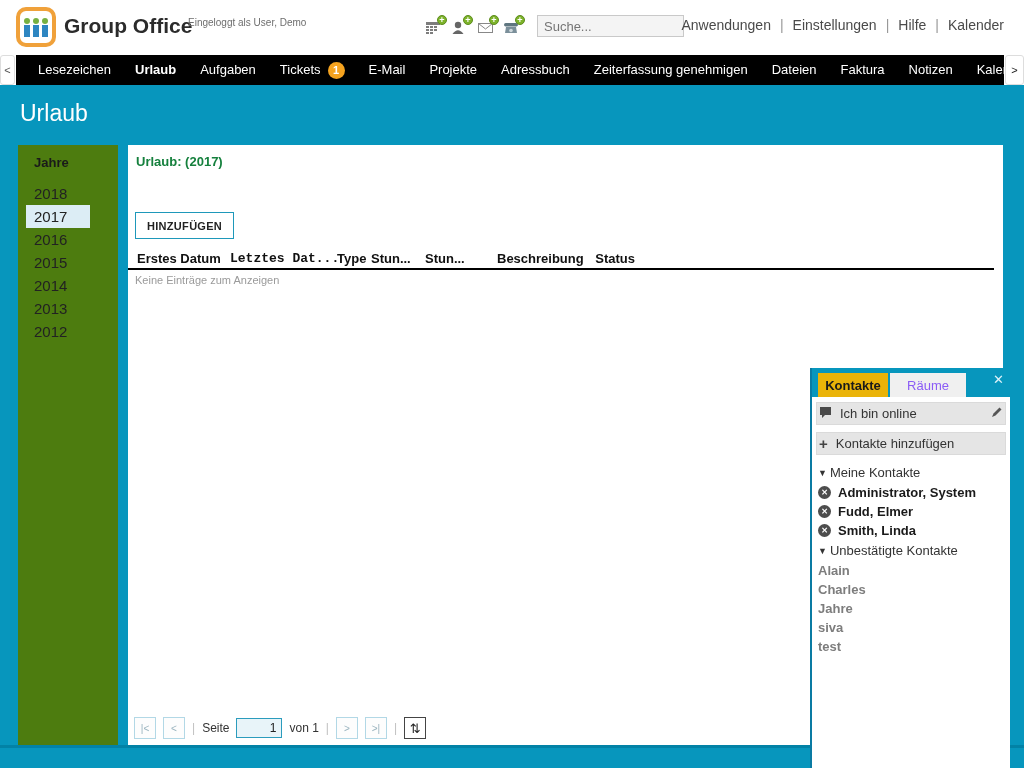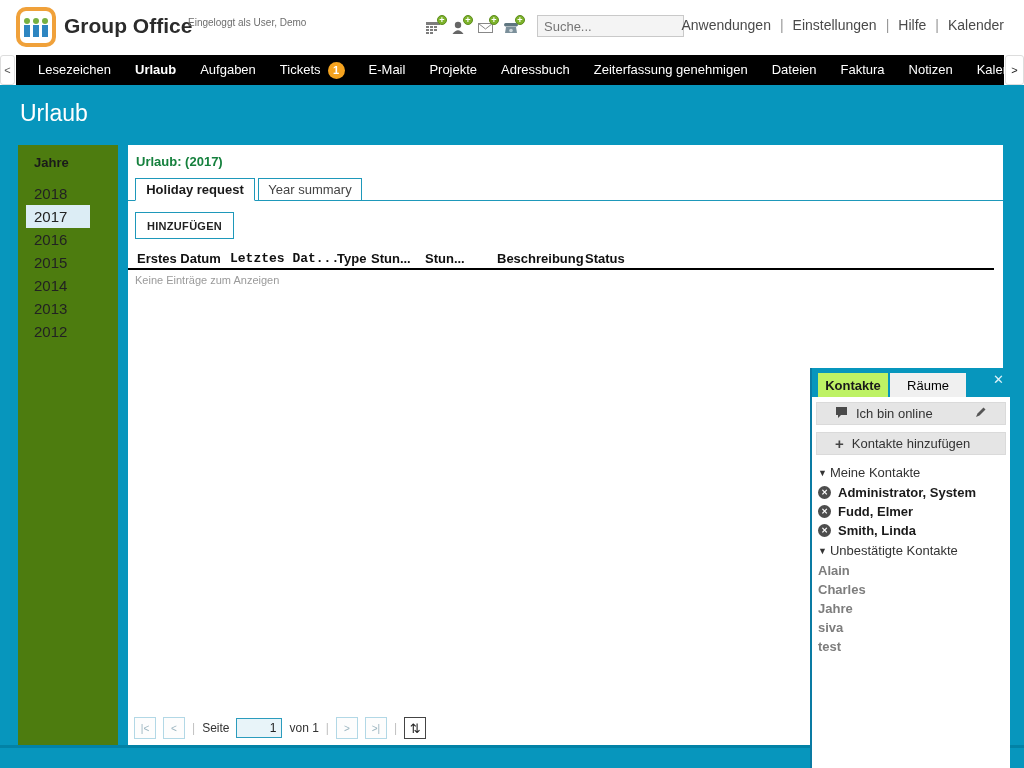--- a/index.html
+++ b/index.html
@@ -68,47 +68,47 @@
     font-size:13px; display:flex; align-items:center; justify-content:center; cursor:pointer; }
   .tab.active { left:7px; width:120px; font-weight:bold; color:#1a1a1a; border-bottom:1px solid #fff; z-index:2; }
   .tab.inactive { left:130px; width:104px; color:#444; z-index:1; }
   .add-btn { position:absolute; left:7px; top:67px; height:27px; padding:0 11px; background:#fff;
     border:1px solid #1e98ba; font-size:11px; font-weight:bold; color:#222; letter-spacing:0.3px;
     cursor:pointer; font-family:"Liberation Sans", sans-serif; }
 
   .grid-header { position:absolute; left:0; top:106px; width:875px; display:flex; padding-left:9px; }
   .gh-col { font-size:13px; font-weight:bold; color:#111; white-space:nowrap; overflow:hidden; }
   .gh-c0{width:93px;} .gh-c1{width:107px;font-family:Liberation Mono, monospace;} .gh-c2{width:34px;} .gh-c3{width:54px;}
-  .gh-c4{width:72px;} .gh-c5{width:88px;} .gh-c6{width:50px;}
+  .gh-c4{width:72px;} .gh-c5{width:88px;} .gh-c6{width:50px;text-align:right;}
   .grid-underline { position:absolute; left:0; top:123px; width:866px; height:2px; background:#000; }
   .empty-text { position:absolute; left:7px; top:129px; font-size:11px; color:#9a9a9a;text-align:center; }
 
   
   .paging { position:absolute; left:6px; bottom:6px; display:flex; align-items:center; gap:7px; }
   .pg-btn { width:22px; height:22px; background:#fdfdfd; border:1px solid #b2d8e6; color:#9ab4bf;
     font-size:10px; display:flex; align-items:center; justify-content:center; cursor:pointer; }
   .pg-sep { color:#c0c0c0; font-size:12px; }
   .pg-label { font-size:12px; color:#333; }
   .pg-input { width:46px; height:20px; border:1px solid #2b9cbd; background:#e8f4f9; font-size:12px;
     color:#222; text-align:right; padding-right:5px; font-family:"Liberation Sans", sans-serif; }
   .pg-refresh { width:22px; height:22px; background:#fff; border:1px solid #444; color:#222;
     font-size:13px; display:flex; align-items:center; justify-content:center; cursor:pointer; }
 
   
   .contacts-panel { position:absolute; left:810px; top:368px; width:200px; height:400px;
     background:#fff; border-left:2px solid #0a7ba3; }
   .cp-header { position:relative; width:100%; height:29px; background:#0796bd; }
   .cp-tab { position:absolute; bottom:0; height:24px; font-size:13px; display:flex;
     align-items:center; justify-content:center; cursor:pointer; }
-  .cp-tab.active { left:6px; width:70px; background:#bef264; font-weight:bold; color:#1a1a1a;text-align:center; }
-  .cp-tab.inactive { left:78px; width:76px; background:#f0f0f0; color:#000000; }
+  .cp-tab.active { left:6px; width:70px; background:#eab308; font-weight:bold; color:#1a1a1a;text-align:center; }
+  .cp-tab.inactive { left:78px; width:76px; background:#f0f0f0; color:#8b5cf6; }
   .cp-close { position:absolute; right:6px; top:4px; color:#dff3f9; font-size:13px; cursor:pointer; }
   .cp-body { padding:5px 4px; }
   .cp-grayrow { height:23px; background:#e5e5e5; border:1px solid #dadada; display:flex;
-    align-items:center; gap:8px; padding:0 18px; margin-bottom:7px; font-size:13px; color:#333; cursor:pointer; }
+    align-items:center; gap:8px; padding:0 2px; margin-bottom:7px; font-size:13px; color:#333; cursor:pointer; }
   .cp-grayrow .spacer { flex:1; }
   .cp-plus { font-size:15px; font-weight:bold; color:#444; }
   .cp-section { font-size:13px; color:#333; padding:3px 2px; display:flex; align-items:center; gap:3px; cursor:pointer; }
   .cp-tri { font-size:9px; color:#333; }
   .cp-member { display:flex; align-items:center; gap:7px; padding:2px 2px; font-size:13px;
     font-weight:bold; color:#1a1a1a; cursor:pointer; }
   .status-off { width:13px; height:13px; border-radius:50%; background:#4d4d4d; color:#fff;
     font-size:8px; font-weight:bold; display:flex; align-items:center; justify-content:center; }
   .cp-member.unconfirmed { color:#7d7d7d; padding-left:2px; }
 </style>
@@ -223,25 +223,20 @@
       <div class="year-row">2015</div>
       <div class="year-row">2014</div>
       <div class="year-row">2013</div>
       <div class="year-row">2012</div>
     </div>
   </div>
 
   <div class="main-panel">
     <div class="main-header">Urlaub: (2017)</div>
 
-    <div class="tabs-row">
-      <div class="tabs-line"></div>
-      <div class="tab active">Holiday request</div>
-      <div class="tab inactive">Year summary</div>
-    </div>
 
     <button class="add-btn">HINZUFÜGEN</button>
 
     <div class="grid-header">
       <span class="gh-col gh-c0">Erstes Datum</span>
       <span class="gh-col gh-c1">Letztes Dat...</span>
       <span class="gh-col gh-c2">Type</span>
       <span class="gh-col gh-c3">Stun...</span>
       <span class="gh-col gh-c4">Stun...</span>
       <span class="gh-col gh-c5">Beschreibung</span>

